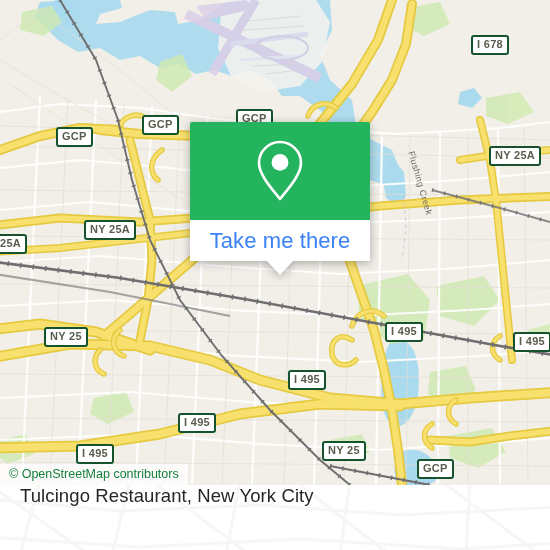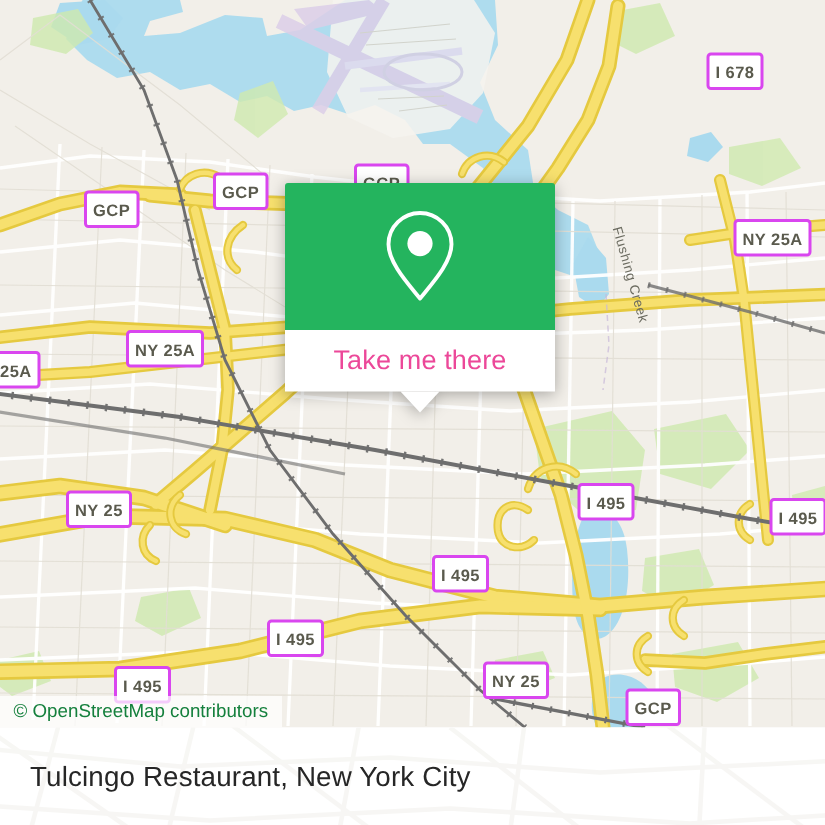--- a/index.html
+++ b/index.html
@@ -15,28 +15,28 @@
     position:absolute; left:0; top:0; width:550px; height:485px;
     background:#f2efe9;
     overflow:hidden;
   }
   #map-svg { position:absolute; left:0; top:0; width:550px; height:485px; display:block; }
 
   
   .shield {
     position:absolute;
     background:#ffffff;
-    border:2px solid #d946ef;
+    border:2px solid #14532d;
     border-radius:3px;
     color:#5a5a4d;
     font-size:11px;
     font-weight:bold;
     letter-spacing:0.3px;
     line-height:13px;
-    padding:6px 4px 2px 4px;
+    padding:1px 4px 2px 4px;
     white-space:nowrap;
     font-family:"Liberation Sans", sans-serif;
     text-shadow:0 0 1px #fff;
   }
 
   
   .road-name {
     position:absolute;
     color:#6b6b60;
     font-size:9px;
@@ -71,22 +71,22 @@
     border-radius:2px 2px 0 0;
     display:flex; align-items:center; justify-content:center;
   }
   #popup-action {
     height:41px;
     background:#ffffff;
     display:flex; align-items:center; justify-content:center;
     position:relative;
   }
   #popup-action-label {
-    font-size:18px;
-    color:#ec4899;
+    font-size:22px;
+    color:#3b82f6;
     font-family:"Liberation Sans", sans-serif;
     letter-spacing:0.1px;
   }
   #popup-tail {
     position:absolute;
     left:50%; top:100%;
     transform:translateX(-50%);
     width:0; height:0;
     border-left:13px solid transparent;
     border-right:13px solid transparent;
@@ -99,21 +99,21 @@
     left:0; top:485px; width:550px; height:65px;
     background:#ffffff;
     overflow:hidden;
   }
   #footer-watermark {
     position:absolute; left:0; top:0; width:550px; height:65px;
     opacity:0.40;
   }
   #footer-inner {
     position:absolute; left:0; top:0; width:550px; height:65px;
-    display:flex; align-items:center; justify-content:space-between;
+    display:flex; justify-content:space-between;
     padding:0 16px 0 20px;
   }
   #footer-title {
     font-size:18.5px;
     color:#262626;
     font-family:"Liberation Sans", sans-serif;
     white-space:nowrap;
     letter-spacing:0.1px;
   }
   #brand-logo { display:flex; align-items:center; gap:2px; }

